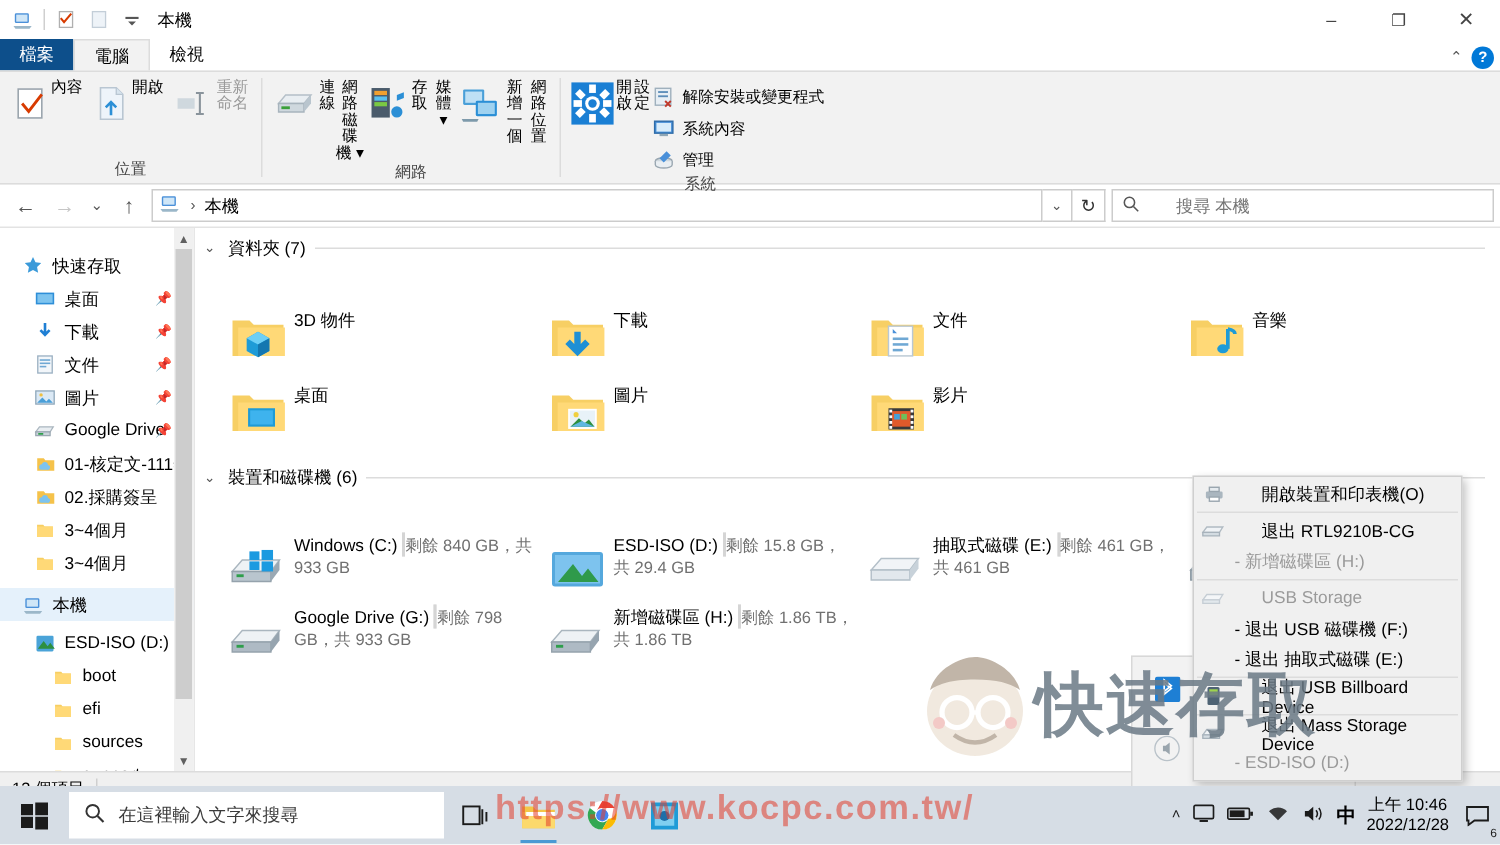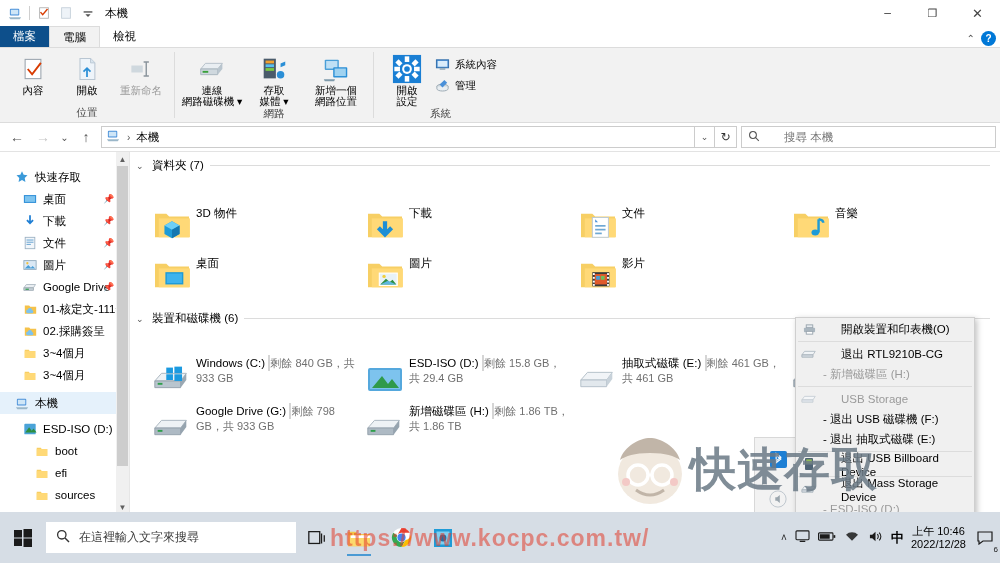--- a/index.html
+++ b/index.html
@@ -47,21 +47,21 @@
   .ribbon {
     height:76px; background:#f2f2f2; border-top:1px solid #dcdcdc;
     border-bottom:1px solid #dcdcdc; display:flex; position:relative;
   }
   .rgroup { display:flex; flex-direction:column; height:100%; position:relative; }
   .rgroup-items { flex:1; display:flex; align-items:flex-start; padding:3px 6px 0 6px; }
   .rgroup-label { text-align:center; font-size:10.5px; color:#444; padding-bottom:2px; }
   .rgroup-div { width:1px; background:#dcdcdc; margin:4px 0; }
 
   .bigbtn {
-    width:54px; display:flex; flex-direction:column; 
+    width:54px; display:flex; flex-direction:row; 
     padding-top:2px; font-size:10.5px; color:#000; line-height:11px; text-align:center;
   }
   .bigbtn .ic { height:32px; display:flex; align-items:center; justify-content:center; }
   .bigbtn.wide { width:62px; }
   .smallcol { display:flex; flex-direction:column; justify-content:center; padding-top:4px; gap:2px; }
   .smallbtn { display:flex; align-items:center; gap:5px; font-size:10.5px; height:19px; padding-right:4px; }
   .smallbtn .ic { width:16px; height:16px; display:flex; align-items:center; justify-content:center; }
 
   
   .addrbar { height:28px; display:flex; align-items:center; padding:0 4px; gap:0px; background:#fff; }
@@ -150,21 +150,21 @@
   
   .trayflyout {
     position:absolute; left:754px; top:437px; width:150px; height:90px;
     background:#f2f2f2; border:1px solid #d8d8d8; z-index:40;
   }
   .trayrow { display:flex; padding:8px 0 0 10px; gap:22px; }
   .trayico { width:26px;height:26px;display:flex;align-items:center;justify-content:center;}
 
   
   .taskbar {
-    position:absolute; left:0; bottom:0; width:1000px; height:51px;
+    position:absolute; left:0; bottom:0; width:1000px; height:39px;
     background:#d6dde5; display:flex; align-items:center; z-index:80;
   }
   .startbtn { width:46px;height:39px;display:flex;align-items:center;justify-content:center;}
   .tbsearch {
     width:250px; height:31px; background:#fff; display:flex; align-items:center;
     padding-left:10px; gap:9px; font-size:12px; color:#3b3b3b;
   }
   .tbicon { width:42px;height:39px;display:flex;align-items:center;justify-content:center; position:relative;}
   .tbicon.active::after{ content:''; position:absolute;bottom:1px;left:9px;width:24px;height:2px;background:#4a9ad4;}
   .tbright { margin-left:auto; display:flex; align-items:center; height:39px; padding-right:4px; gap:0px;}
@@ -342,20 +342,31 @@
                 <rect x="22.2" y="6.5" width="4.8" height="6" transform="rotate(45 24.6 9.5)"></rect>
                 <rect x="5" y="19.5" width="4.8" height="6" transform="rotate(45 7.4 22.5)"></rect>
               </g>
               <circle cx="16" cy="16" r="3" fill="#1a7fd4"></circle>
             </svg>
         </span>
         <span>開啟</span>
         <span>設定</span>
       </div>
       <div class="smallcol">
+        <div class="smallbtn">
+          <span class="ic">
+            <svg width="15" height="15" viewBox="0 0 16 16">
+                <rect x="2" y="2" width="11" height="12" fill="#e7eef4" stroke="#9fb0bd"></rect>
+                <rect x="4" y="4" width="7" height="1.3" fill="#5b8cb8"></rect>
+                <rect x="4" y="7" width="7" height="1.3" fill="#5b8cb8"></rect>
+                <path d="M9 11l4 4M13 11l-4 4" stroke="#c0392b" stroke-width="1.4"></path>
+              </svg>
+          </span>
+          <span>解除安裝或變更程式</span>
+        </div>
         <div class="smallbtn">
           <span class="ic">
             <svg width="15" height="15" viewBox="0 0 16 16">
                 <rect x="1.5" y="3" width="13" height="8.5" fill="#4a90d9" stroke="#2f6ca8"></rect>
                 <rect x="2.8" y="4.2" width="10.4" height="6.2" fill="#d9ecfa"></rect>
                 <rect x="5" y="12" width="6" height="1.6" fill="#8fa6b5"></rect>
               </svg>
           </span>
           <span>系統內容</span>
         </div>

